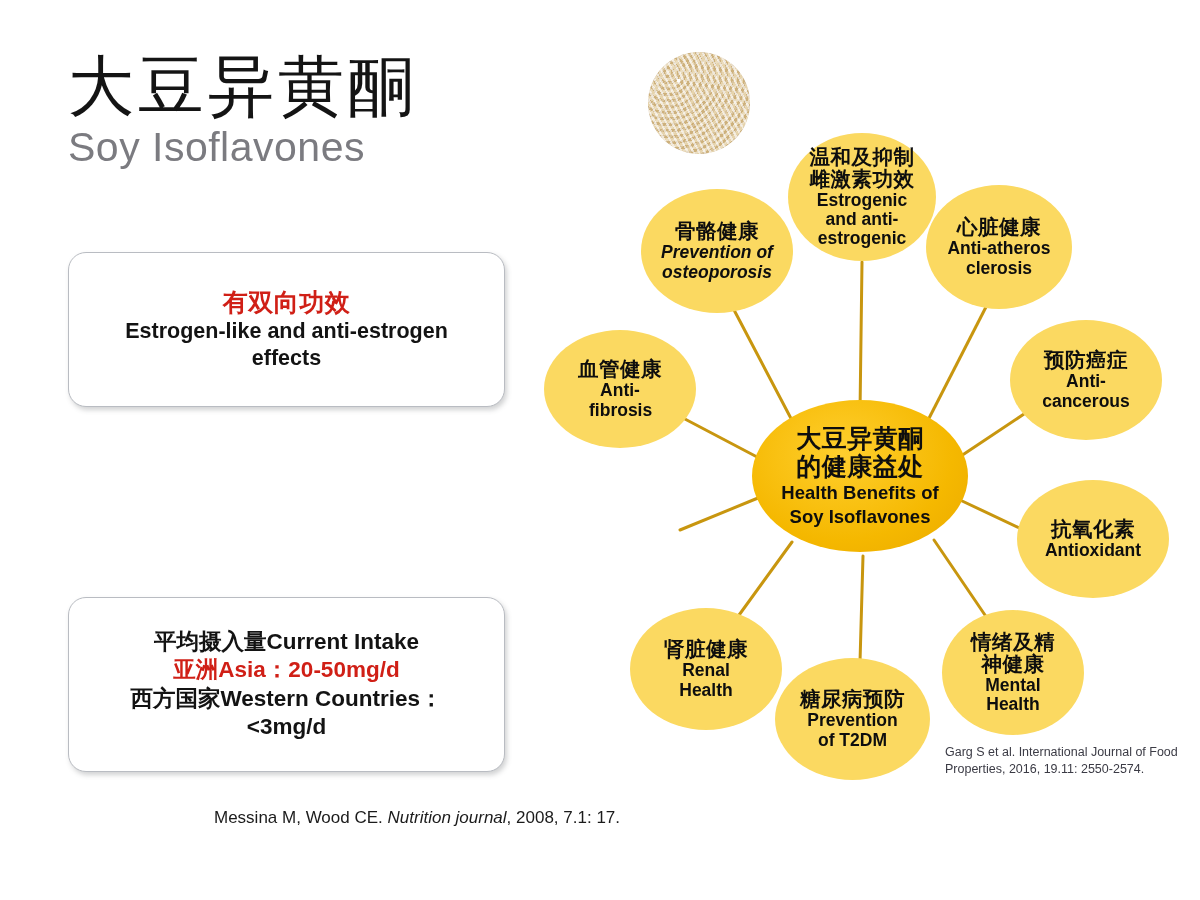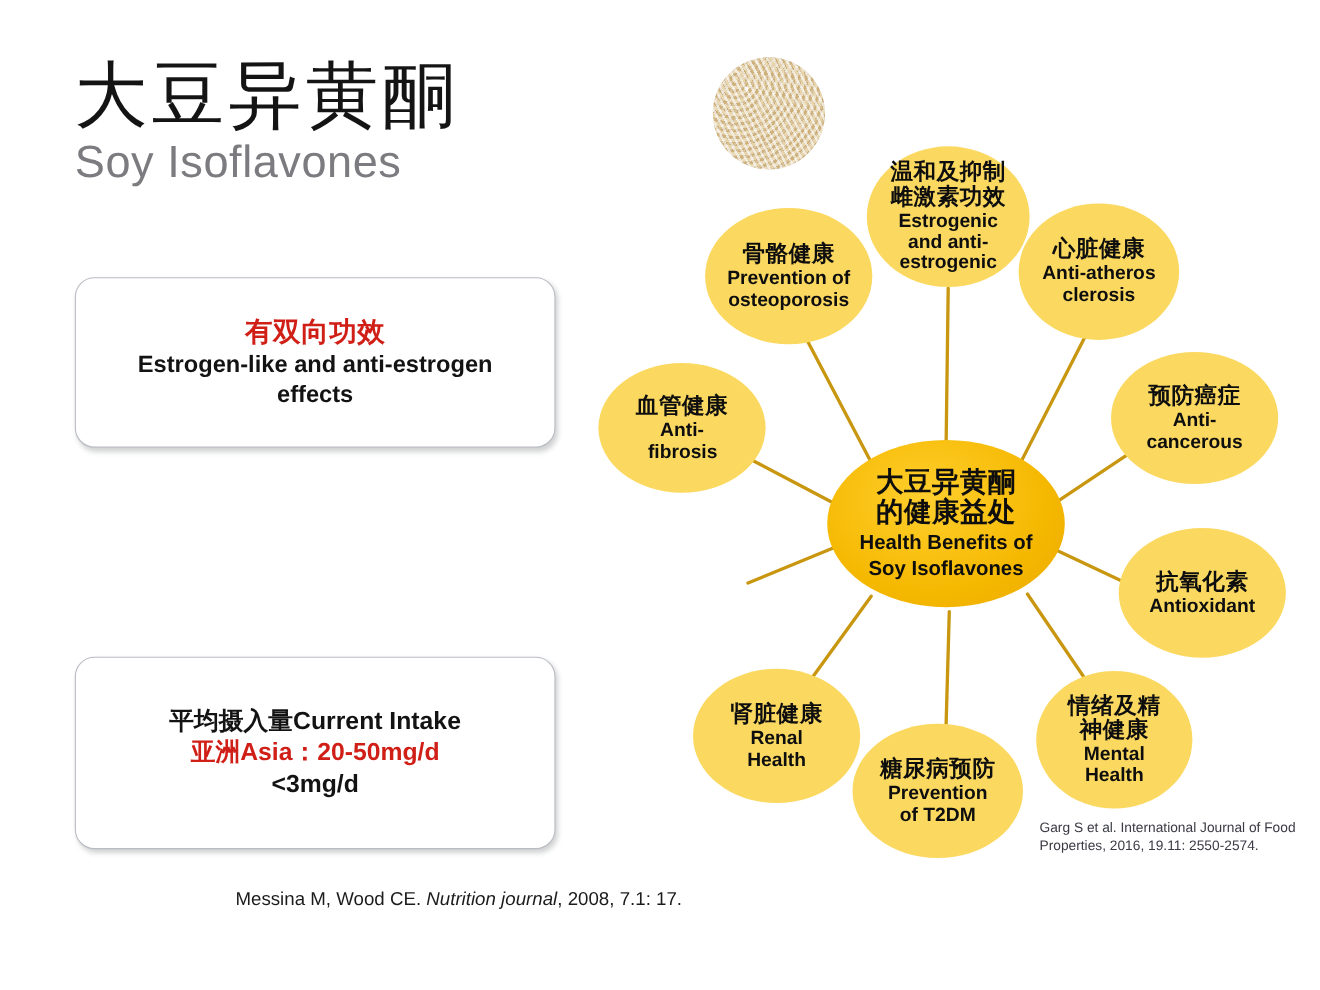--- a/index.html
+++ b/index.html
@@ -219,20 +219,21 @@
   <div class="info-box" id="box-bidirectional">
     <div class="box-line red cn-head">有双向功效</div>
     <div class="box-line">Estrogen-like and anti-estrogen</div>
     <div class="box-line">effects</div>
   </div>
 
 
   <div class="info-box" id="box-intake">
     <div class="box-line mixed">平均摄入量Current Intake</div>
     <div class="box-line mixed red">亚洲Asia：20-50mg/d</div>
+    <div class="box-line mixed">西方国家Western Countries：</div>
     <div class="box-line mixed">&lt;3mg/d</div>
   </div>
 
   <div id="footnote-main">
     <span>Messina M, Wood CE.  </span><span class="ital">Nutrition journal</span><span>, 2008, 7.1: 17.</span>
   </div>
 </div>
 
 <div id="diagram">
 
@@ -260,21 +261,21 @@
     <div class="en">Soy Isoflavones</div>
   </div>
 
   <div class="node sat" id="node-estrogenic">
     <div class="cn" style="width:118px;">温和及抑制雌激素功效</div>
     <div class="en" style="width:104px;">Estrogenic and anti-estrogenic</div>
   </div>
 
   <div class="node sat" id="node-osteoporosis">
     <div class="cn">骨骼健康</div>
-    <div class="en" style="width:112px;">Prevention of osteoporosis</div>
+    <div class="en" style="width:112px;font-style:italic;">Prevention of osteoporosis</div>
   </div>
 
   <div class="node sat" id="node-heart">
     <div class="cn">心脏健康</div>
     <div class="en" style="width:104px;word-break:break-all;">Anti-atherosclerosis</div>
   </div>
 
   <div class="node sat" id="node-cancer">
     <div class="cn">预防癌症</div>
     <div class="en" style="width:96px;">Anti-cancerous</div>

